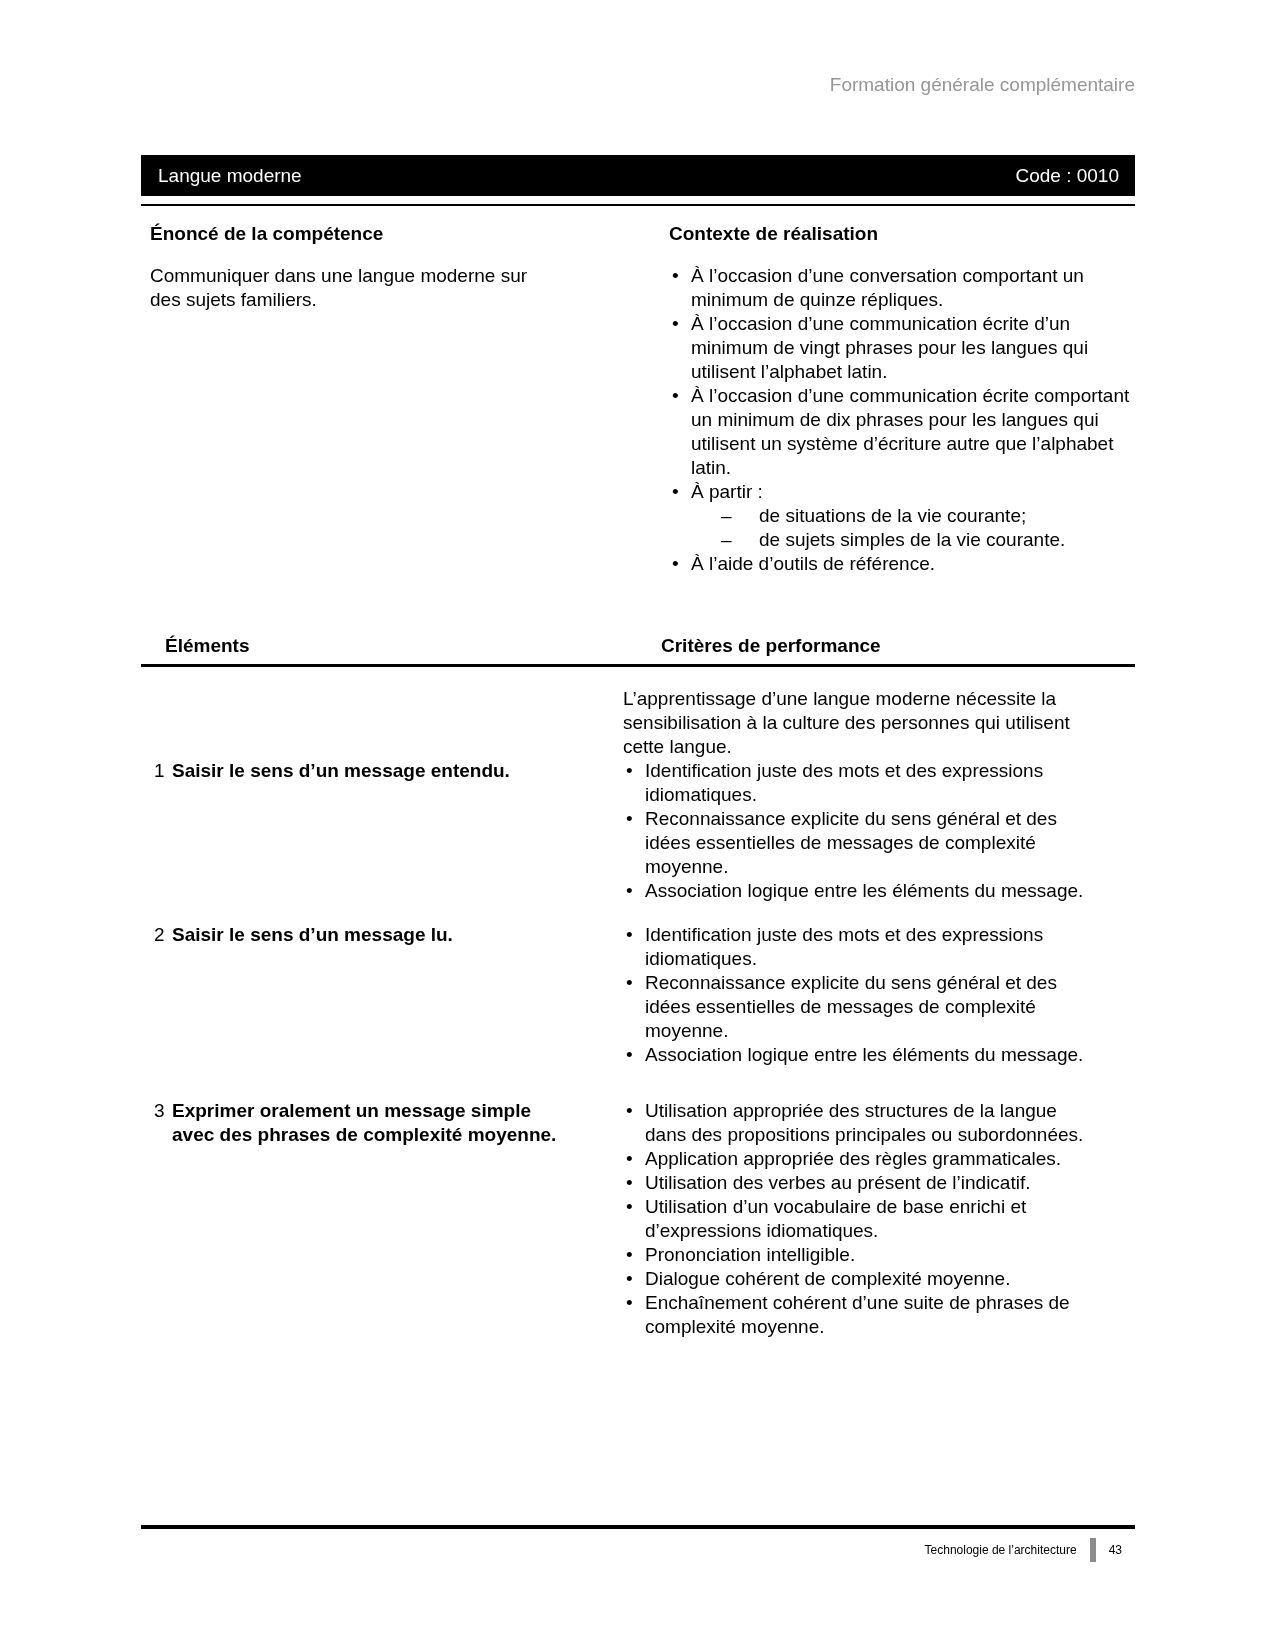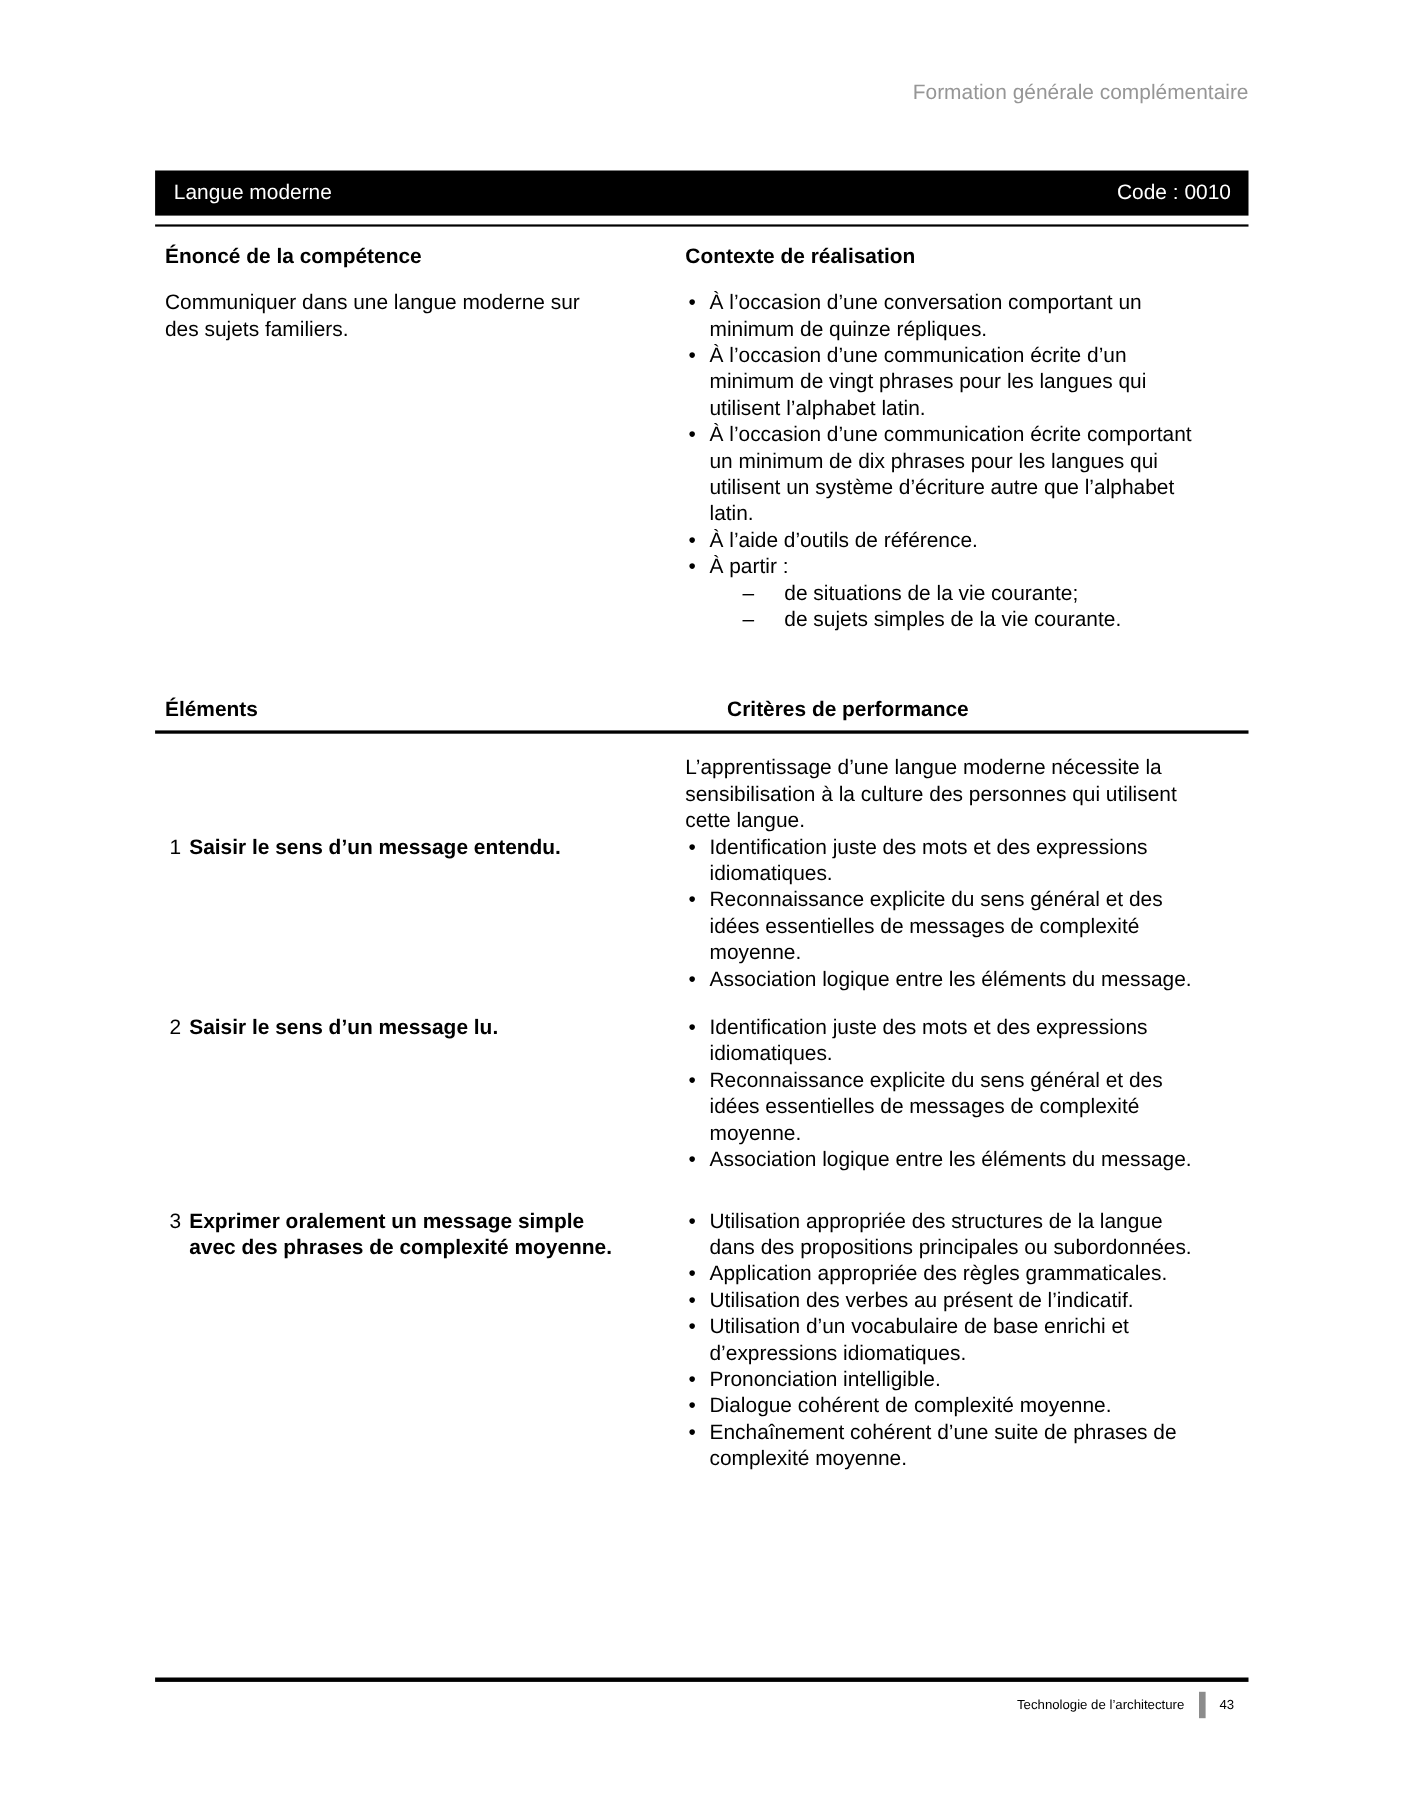--- a/index.html
+++ b/index.html
@@ -45,21 +45,21 @@
   .col-headers .obj { position: absolute; left: 9px; }
   .col-headers .std { position: absolute; left: 484px; }
 
   .rule-thin  { margin-top: 8px; height: 2px; background: #000000; }
   .rule-thick { height: 3px; background: #000000; }
 
   .two-col { display: flex; align-items: flex-start; }
   .col-left  { flex: 0 0 482px; padding-left: 9px; }
   .col-right { flex: 0 0 478px; width: 478px; }
 
-  .section-1 { padding-top: 16px; }
+  .section-1 { padding-top: 16px; gap: 46px; }
 
   h3.block-heading { font-size: 19px; font-weight: bold; line-height: 24px; margin-bottom: 18px; }
 
   .competency-statement { max-width: 405px; }
 
   ul.bullet-list { list-style: none; }
   ul.bullet-list > li { position: relative; padding-left: 22px; }
   ul.bullet-list > li::before {
     content: "\2022";
     position: absolute; left: 3px; top: 0;
@@ -69,21 +69,21 @@
   ul.dash-list > li::before {
     content: "\2013";
     position: absolute; left: 0; top: 0;
   }
 
   .elements-header {
     position: relative;
     margin-top: 58px;
     padding-bottom: 6px;
   }
-  .elements-header .eh-left  { position: absolute; left: 9px; top: 0; font-weight: bold; }
+  .elements-header .eh-left  { position: absolute; left: 24px; top: 0; font-weight: bold; }
   .elements-header .eh-right { position: absolute; left: 484px; top: 0; font-weight: bold; margin-left: 36px; }
   .elements-header .spacer { height: 24px; }
 
   .intro-row { padding-top: 20px; }
 
   .element-row .col-left { display: flex; }
   .element-row .el-num { flex: 0 0 22px; padding-left: 4px; }
   .element-row .el-label { max-width: 405px; font-weight: bold; }
   .row-gap-2 { margin-top: 20px; }
   .row-gap-3 { margin-top: 32px; }
@@ -130,28 +130,28 @@
       <div class="col-left">
         <h3 class="block-heading">Énoncé de la compétence</h3>
         <p class="competency-statement">Communiquer dans une langue moderne sur des sujets familiers.</p>
       </div>
       <div class="col-right">
         <h3 class="block-heading">Contexte de réalisation</h3>
         <ul class="bullet-list">
           <li><span>À l’occasion d’une conversation comportant un minimum de quinze répliques.</span></li>
           <li><span>À l’occasion d’une communication écrite d’un minimum de vingt phrases pour les langues qui utilisent l’alphabet latin.</span></li>
           <li><span>À l’occasion d’une communication écrite comportant un minimum de dix phrases pour les langues qui utilisent un système d’écriture autre que l’alphabet latin.</span></li>
-          <li><span>À l’aide d’outils de référence.</span></li>
           <li>
             <span>À partir :</span>
             <ul class="dash-list">
               <li><span>de situations de la vie courante;</span></li>
               <li><span>de sujets simples de la vie courante.</span></li>
             </ul>
           </li>
+          <li><span>À l’aide d’outils de référence.</span></li>
         </ul>
       </div>
     </div>
 
     <div class="elements-header">
       <span class="eh-left">Éléments</span>
       <span class="eh-right">Critères de performance</span>
       <div class="spacer"></div>
     </div>
     <div class="rule-thick"></div>

